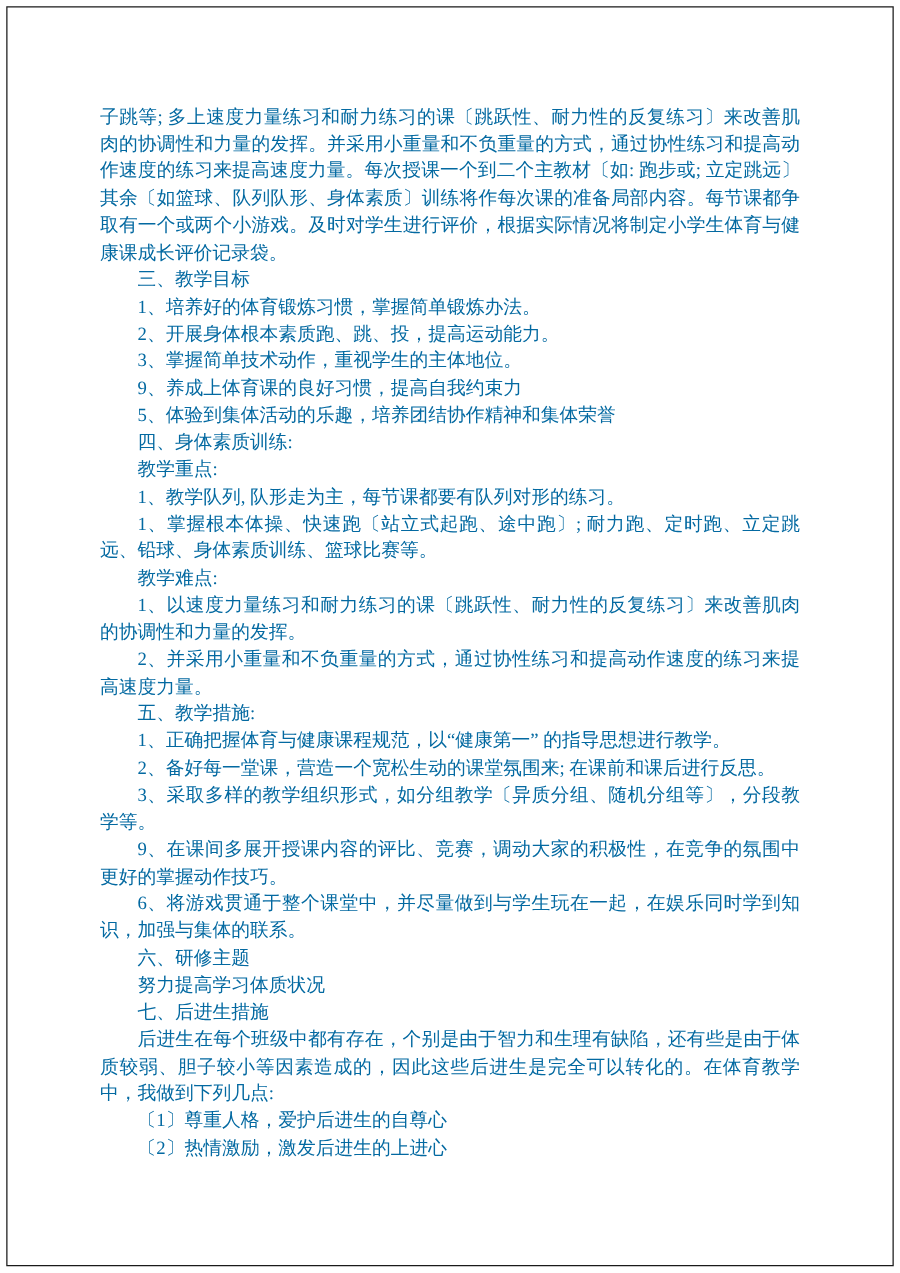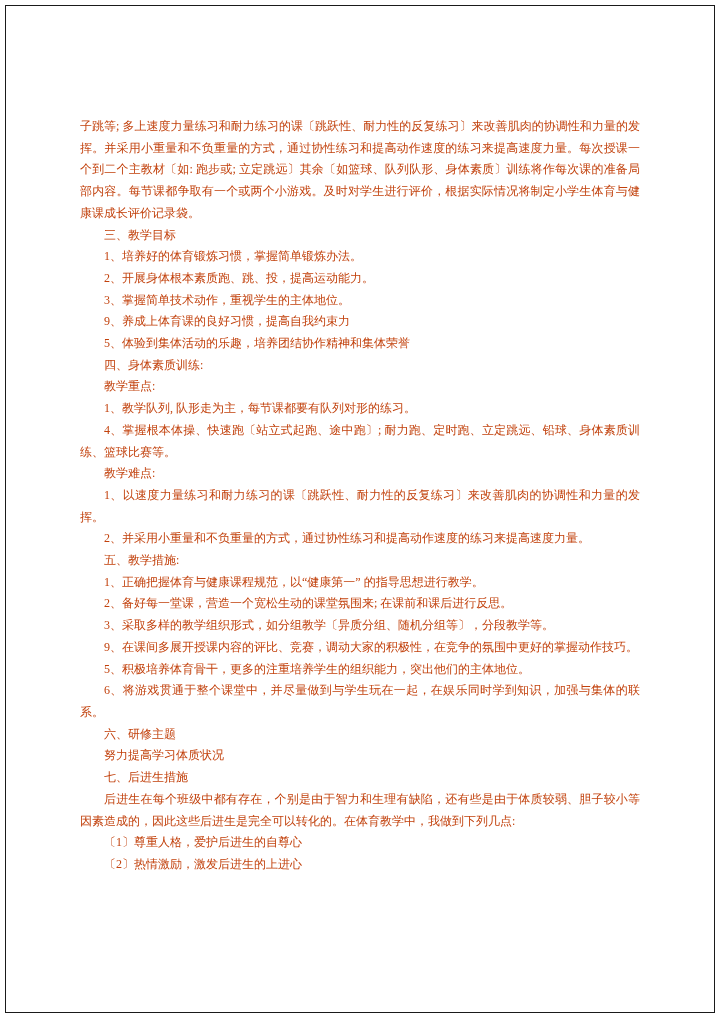--- a/index.html
+++ b/index.html
@@ -22,26 +22,25 @@
     right: 5px;
     bottom: 5px;
     border: 1px solid #1a1a1a;
     pointer-events: none;
   }
   .content {
     position: absolute;
     top: 84px;
     left: 80px;
     width: 560px;
-    color: #c2410c;
-    font-size: 12px;
+    color: #0369a1;
+    font-size: 15px;
     line-height: 21.7px;
     text-align: justify;
     letter-spacing: 0;
-    margin-top: 32px;
   }
   .para {
     margin: 0;
     padding: 0;
   }
   .para.indent {
     text-indent: 2em;
   }
 </style>
 </head>
@@ -53,30 +52,29 @@
       <p class="para">子跳等; 多上速度力量练习和耐力练习的课〔跳跃性、耐力性的反复练习〕来改善肌肉的协调性和力量的发挥。并采用小重量和不负重量的方式，通过协性练习和提高动作速度的练习来提高速度力量。每次授课一个到二个主教材〔如: 跑步或; 立定跳远〕其余〔如篮球、队列队形、身体素质〕训练将作每次课的准备局部内容。每节课都争取有一个或两个小游戏。及时对学生进行评价，根据实际情况将制定小学生体育与健康课成长评价记录袋。</p>
       <p class="para indent">三、教学目标</p>
       <p class="para indent">1、培养好的体育锻炼习惯，掌握简单锻炼办法。</p>
       <p class="para indent">2、开展身体根本素质跑、跳、投，提高运动能力。</p>
       <p class="para indent">3、掌握简单技术动作，重视学生的主体地位。</p>
       <p class="para indent">9、养成上体育课的良好习惯，提高自我约束力</p>
       <p class="para indent">5、体验到集体活动的乐趣，培养团结协作精神和集体荣誉</p>
       <p class="para indent">四、身体素质训练:</p>
       <p class="para indent">教学重点:</p>
       <p class="para indent">1、教学队列, 队形走为主，每节课都要有队列对形的练习。</p>
-      <p class="para indent">4、掌握根本体操、快速跑〔站立式起跑、途中跑〕; 耐力跑、定时跑、立定跳远、铅球、身体素质训练、篮球比赛等。</p>
+      <p class="para indent">1、掌握根本体操、快速跑〔站立式起跑、途中跑〕; 耐力跑、定时跑、立定跳远、铅球、身体素质训练、篮球比赛等。</p>
       <p class="para indent">教学难点:</p>
       <p class="para indent">1、以速度力量练习和耐力练习的课〔跳跃性、耐力性的反复练习〕来改善肌肉的协调性和力量的发挥。</p>
       <p class="para indent">2、并采用小重量和不负重量的方式，通过协性练习和提高动作速度的练习来提高速度力量。</p>
       <p class="para indent">五、教学措施:</p>
       <p class="para indent">1、正确把握体育与健康课程规范，以“健康第一” 的指导思想进行教学。</p>
       <p class="para indent">2、备好每一堂课，营造一个宽松生动的课堂氛围来; 在课前和课后进行反思。</p>
       <p class="para indent">3、采取多样的教学组织形式，如分组教学〔异质分组、随机分组等〕，分段教学等。</p>
       <p class="para indent">9、在课间多展开授课内容的评比、竞赛，调动大家的积极性，在竞争的氛围中更好的掌握动作技巧。</p>
-      <p class="para indent">5、积极培养体育骨干，更多的注重培养学生的组织能力，突出他们的主体地位。</p>
       <p class="para indent">6、将游戏贯通于整个课堂中，并尽量做到与学生玩在一起，在娱乐同时学到知识，加强与集体的联系。</p>
       <p class="para indent">六、研修主题</p>
       <p class="para indent">努力提高学习体质状况</p>
       <p class="para indent">七、后进生措施</p>
       <p class="para indent">后进生在每个班级中都有存在，个别是由于智力和生理有缺陷，还有些是由于体质较弱、胆子较小等因素造成的，因此这些后进生是完全可以转化的。在体育教学中，我做到下列几点:</p>
       <p class="para indent">〔1〕尊重人格，爱护后进生的自尊心</p>
       <p class="para indent">〔2〕热情激励，激发后进生的上进心</p>
     </div>
 </div>
 

